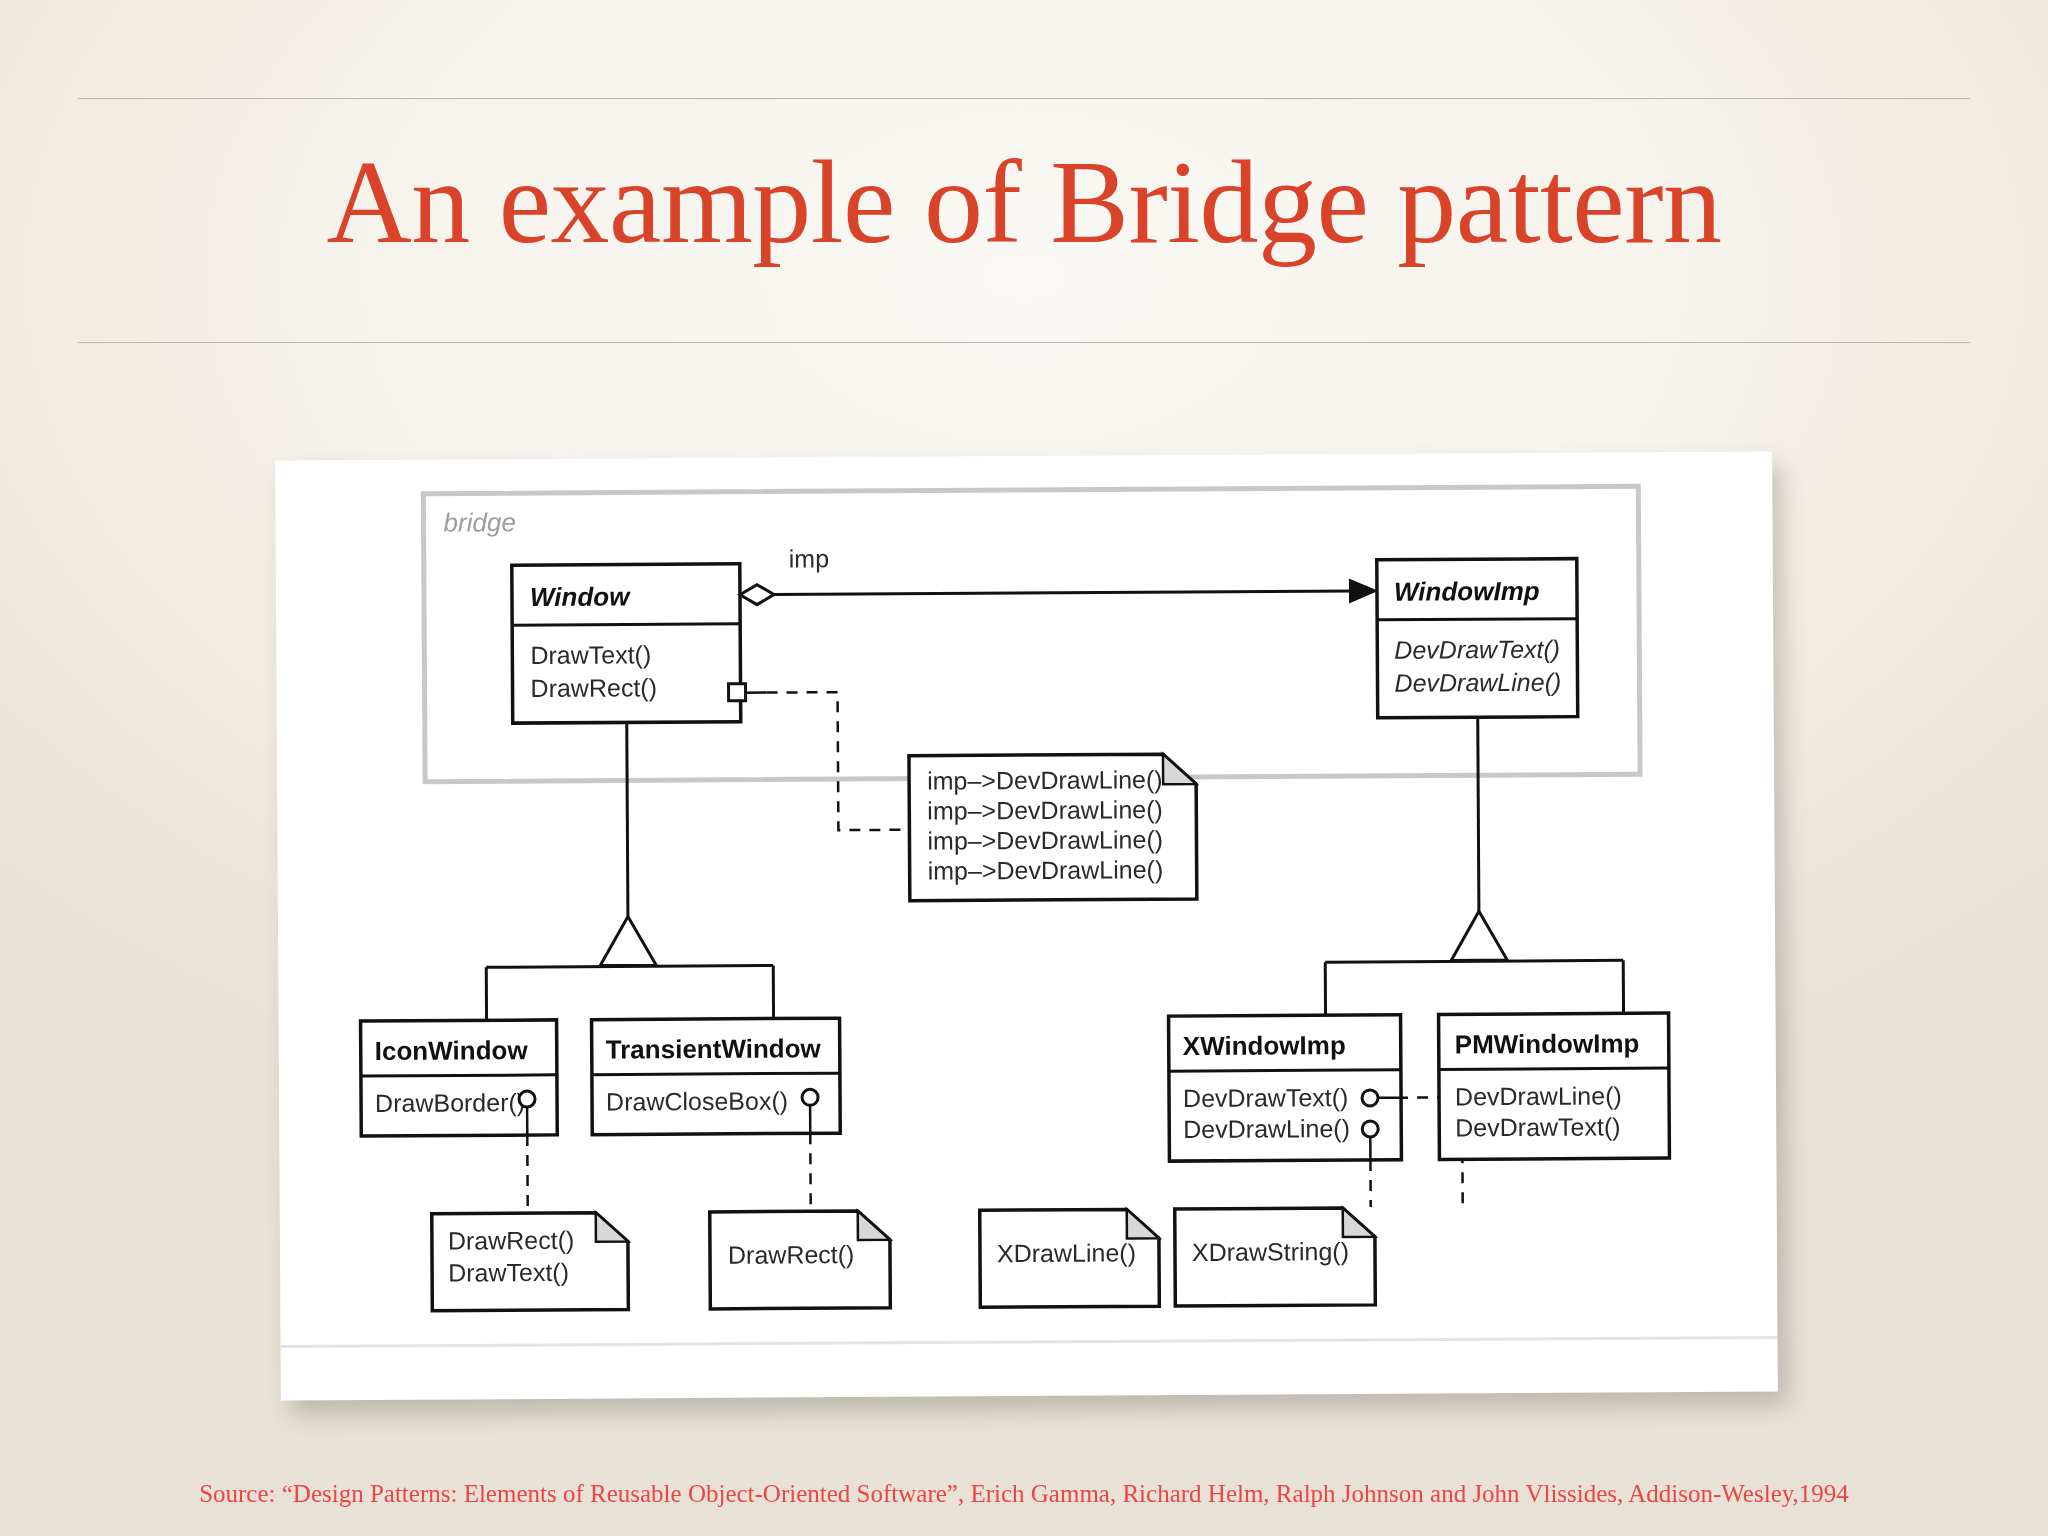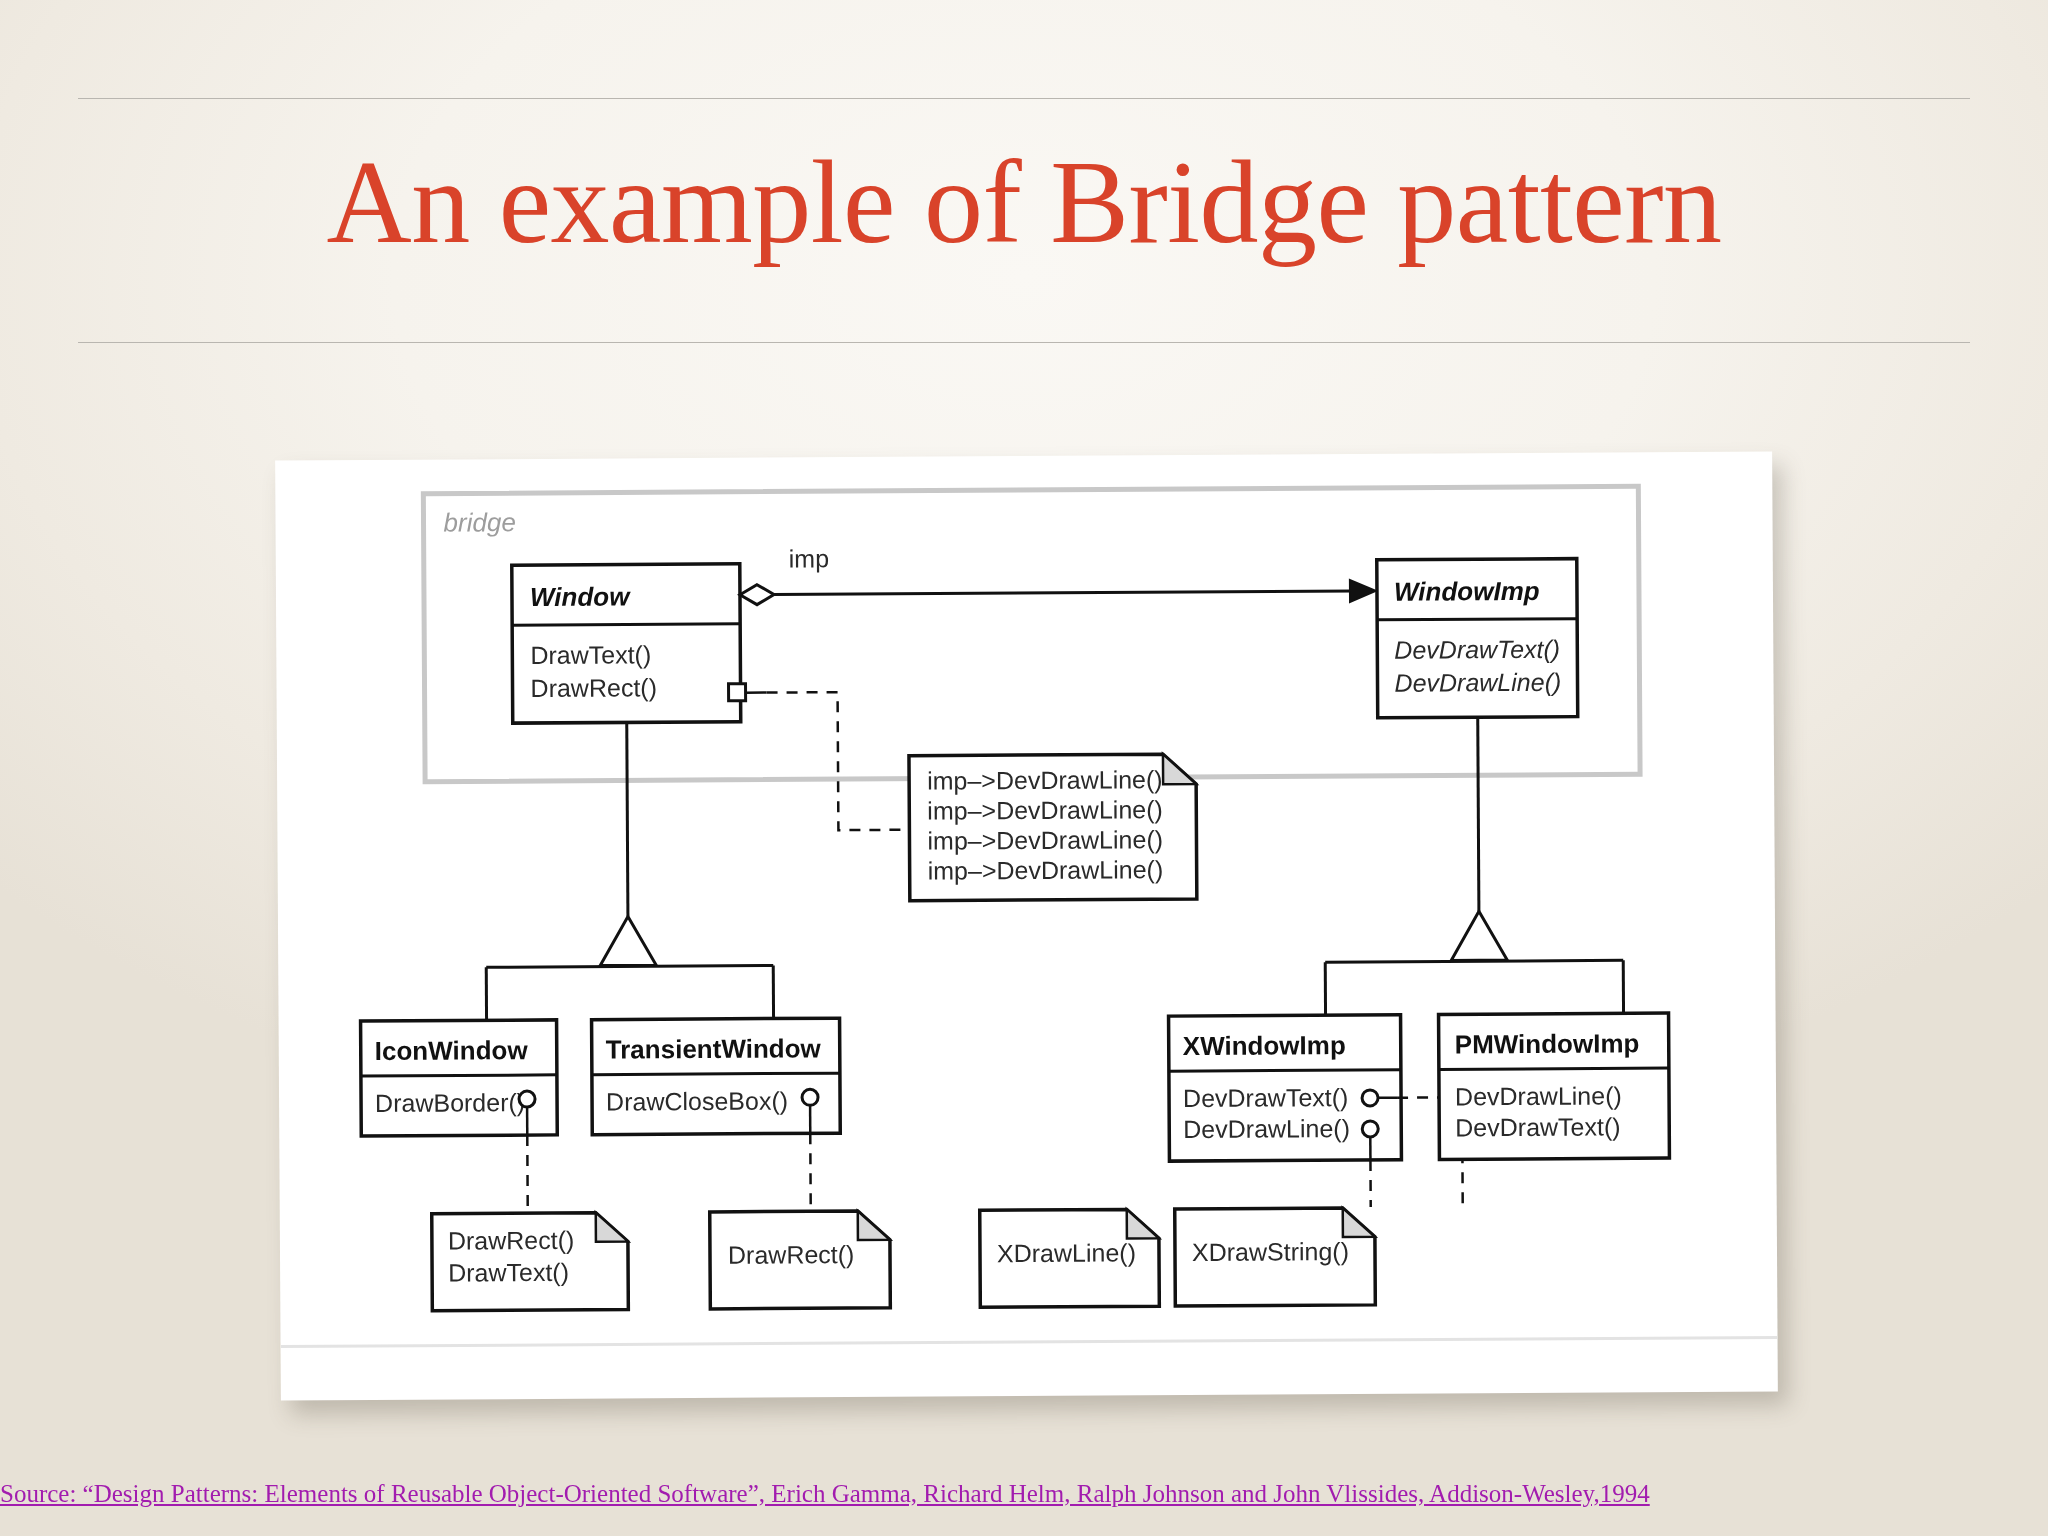--- a/index.html
+++ b/index.html
@@ -103,24 +103,24 @@
   .note-fold { fill: #d8d8d8; stroke: #111111; stroke-width: 2.5; }
   .hollow { fill: #ffffff; stroke: #111111; stroke-width: 3; }
   .solid { fill: #111111; stroke: #111111; stroke-width: 2; }
 
   
   .source-line {
     position: absolute;
     left: 0;
     right: 0;
     top: 1480px;
+    text-align: center;
     font-family: "Liberation Serif", serif;
     font-size: 25px;
-    color: #a21caf;
-    text-decoration: underline;
+    color: #ef4444;
   }
 </style>
 </head>
 <body>
 
 <div class="rule top"></div>
 
 <h1 class="slide-title">An example of Bridge pattern</h1>
 
 <div class="rule bottom"></div>

